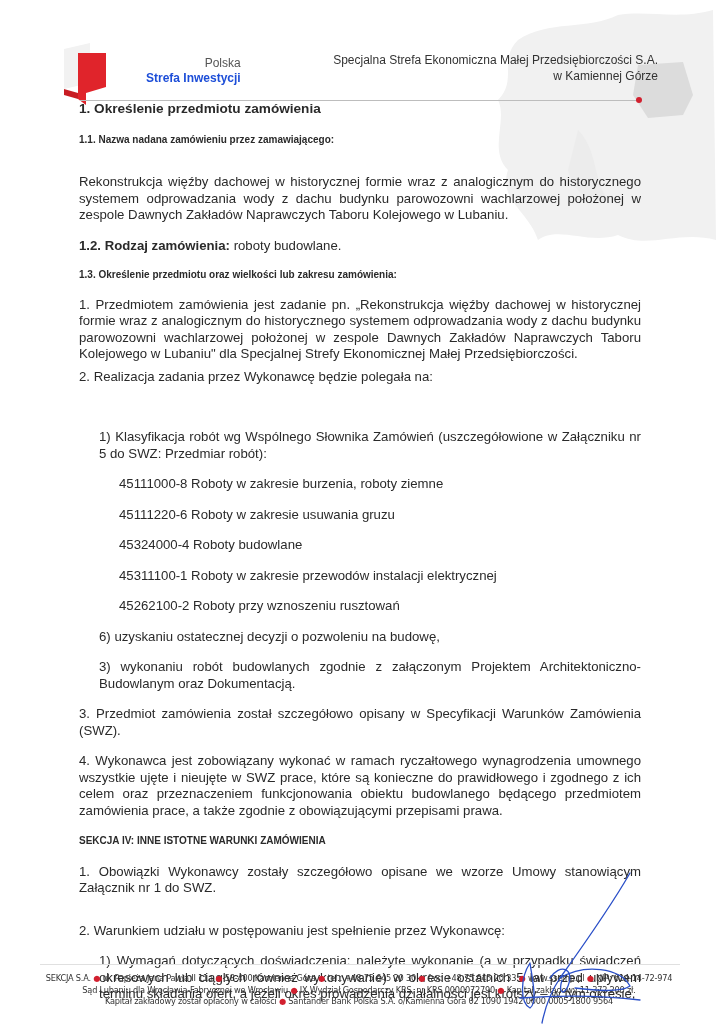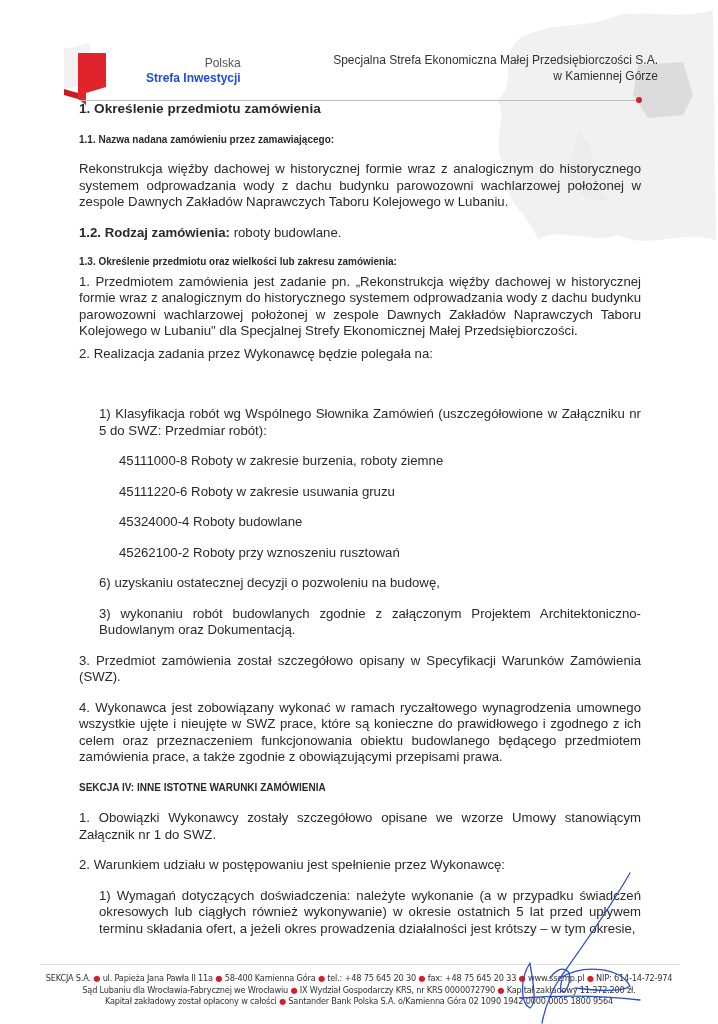--- a/index.html
+++ b/index.html
@@ -51,37 +51,38 @@
   <div>Specjalna Strefa Ekonomiczna Małej Przedsiębiorczości S.A.</div>
   <div>w Kamiennej Górze</div>
 </div>
 
 <div class="header-rule"></div>
 <div class="header-dot"></div>
 
 <div class="content">
   <p class="h1" style="margin-top:2px">1. Określenie przedmiotu zamówienia</p>
   <p class="h2" style="margin-top:14px">1.1. Nazwa nadana zamówieniu przez zamawiającego:</p>
-  <p style="margin-top:13px">Rekonstrukcja więźby dachowej w historycznej formie wraz z analogicznym do historycznego systemem odprowadzania wody z dachu budynku parowozowni wachlarzowej położonej w zespole Dawnych Zakładów Naprawczych Taboru Kolejowego w Lubaniu.</p>
+  <p style="margin-top:26px">Rekonstrukcja więźby dachowej w historycznej formie wraz z analogicznym do historycznego systemem odprowadzania wody z dachu budynku parowozowni wachlarzowej położonej w zespole Dawnych Zakładów Naprawczych Taboru Kolejowego w Lubaniu.</p>
   <p style="margin-top:14px"><b>1.2. Rodzaj zamówienia:</b><span> roboty budowlane.</span></p>
   <p class="h2" style="margin-top:13px">1.3. Określenie przedmiotu oraz wielkości lub zakresu zamówienia:</p>
-  <p style="margin-top:3px">1. Przedmiotem zamówienia jest zadanie pn. „Rekonstrukcja więźby dachowej w historycznej formie wraz z analogicznym do historycznego systemem odprowadzania wody z dachu budynku parowozowni wachlarzowej położonej w zespole Dawnych Zakładów Naprawczych Taboru Kolejowego w Lubaniu" dla Specjalnej Strefy Ekonomicznej Małej Przedsiębiorczości.</p>
+  <p style="margin-top:13px">1. Przedmiotem zamówienia jest zadanie pn. „Rekonstrukcja więźby dachowej w historycznej formie wraz z analogicznym do historycznego systemem odprowadzania wody z dachu budynku parowozowni wachlarzowej położonej w zespole Dawnych Zakładów Naprawczych Taboru Kolejowego w Lubaniu" dla Specjalnej Strefy Ekonomicznej Małej Przedsiębiorczości.</p>
   <p style="margin-top:6px">2. Realizacja zadania przez Wykonawcę będzie polegała na:</p>
   <p class="ind1" style="margin-top:44px">1) Klasyfikacja robót wg Wspólnego Słownika Zamówień (uszczegółowione w Załączniku nr 5 do SWZ: Przedmiar robót):</p>
   <p class="ind2" style="margin-top:14px">45111000-8 Roboty w zakresie burzenia, roboty ziemne</p>
   <p class="ind2" style="margin-top:14px">45111220-6 Roboty w zakresie usuwania gruzu</p>
   <p class="ind2" style="margin-top:14px">45324000-4 Roboty budowlane</p>
+  <p class="ind2" style="margin-top:14px">45311100-1 Roboty w zakresie przewodów instalacji elektrycznej</p>
   <p class="ind2" style="margin-top:14px">45262100-2 Roboty przy wznoszeniu rusztowań</p>
   <p class="ind1" style="margin-top:14px">6) uzyskaniu ostatecznej decyzji o pozwoleniu na budowę,</p>
   <p class="ind1" style="margin-top:14px">3) wykonaniu robót budowlanych zgodnie z załączonym Projektem Architektoniczno-Budowlanym oraz Dokumentacją.</p>
   <p style="margin-top:14px">3. Przedmiot zamówienia został szczegółowo opisany w Specyfikacji Warunków Zamówienia (SWZ).</p>
   <p style="margin-top:14px">4. Wykonawca jest zobowiązany wykonać w ramach ryczałtowego wynagrodzenia umownego wszystkie ujęte i nieujęte w SWZ prace, które są konieczne do prawidłowego i zgodnego z ich celem oraz przeznaczeniem funkcjonowania obiektu budowlanego będącego przedmiotem zamówienia prace, a także zgodnie z obowiązującymi przepisami prawa.</p>
   <p class="h2" style="margin-top:14px">SEKCJA IV: INNE ISTOTNE WARUNKI ZAMÓWIENIA</p>
   <p style="margin-top:14px">1. Obowiązki Wykonawcy zostały szczegółowo opisane we wzorze Umowy stanowiącym Załącznik nr 1 do SWZ.</p>
-  <p style="margin-top:14px">2. Warunkiem udziału w postępowaniu jest spełnienie przez Wykonawcę:</p>
+  <p style="margin-top:26px">2. Warunkiem udziału w postępowaniu jest spełnienie przez Wykonawcę:</p>
   <p class="ind1" style="margin-top:14px">1) Wymagań dotyczących doświadczenia: należyte wykonanie (a w przypadku świadczeń okresowych lub ciągłych również wykonywanie) w okresie ostatnich 5 lat przed upływem terminu składania ofert, a jeżeli okres prowadzenia działalności jest krótszy – w tym okresie,</p>
 </div>
 
 <div class="footer-rule"></div>
 <div class="footer">
   <div>
     <span>SEKCJA S.A.</span> <span class="sep">●</span>
     <span>ul. Papieża Jana Pawła II 11a</span> <span class="sep">●</span>
     <span>58-400 Kamienna Góra</span> <span class="sep">●</span>
     <span>tel.: +48 75 645 20 30</span> <span class="sep">●</span>

